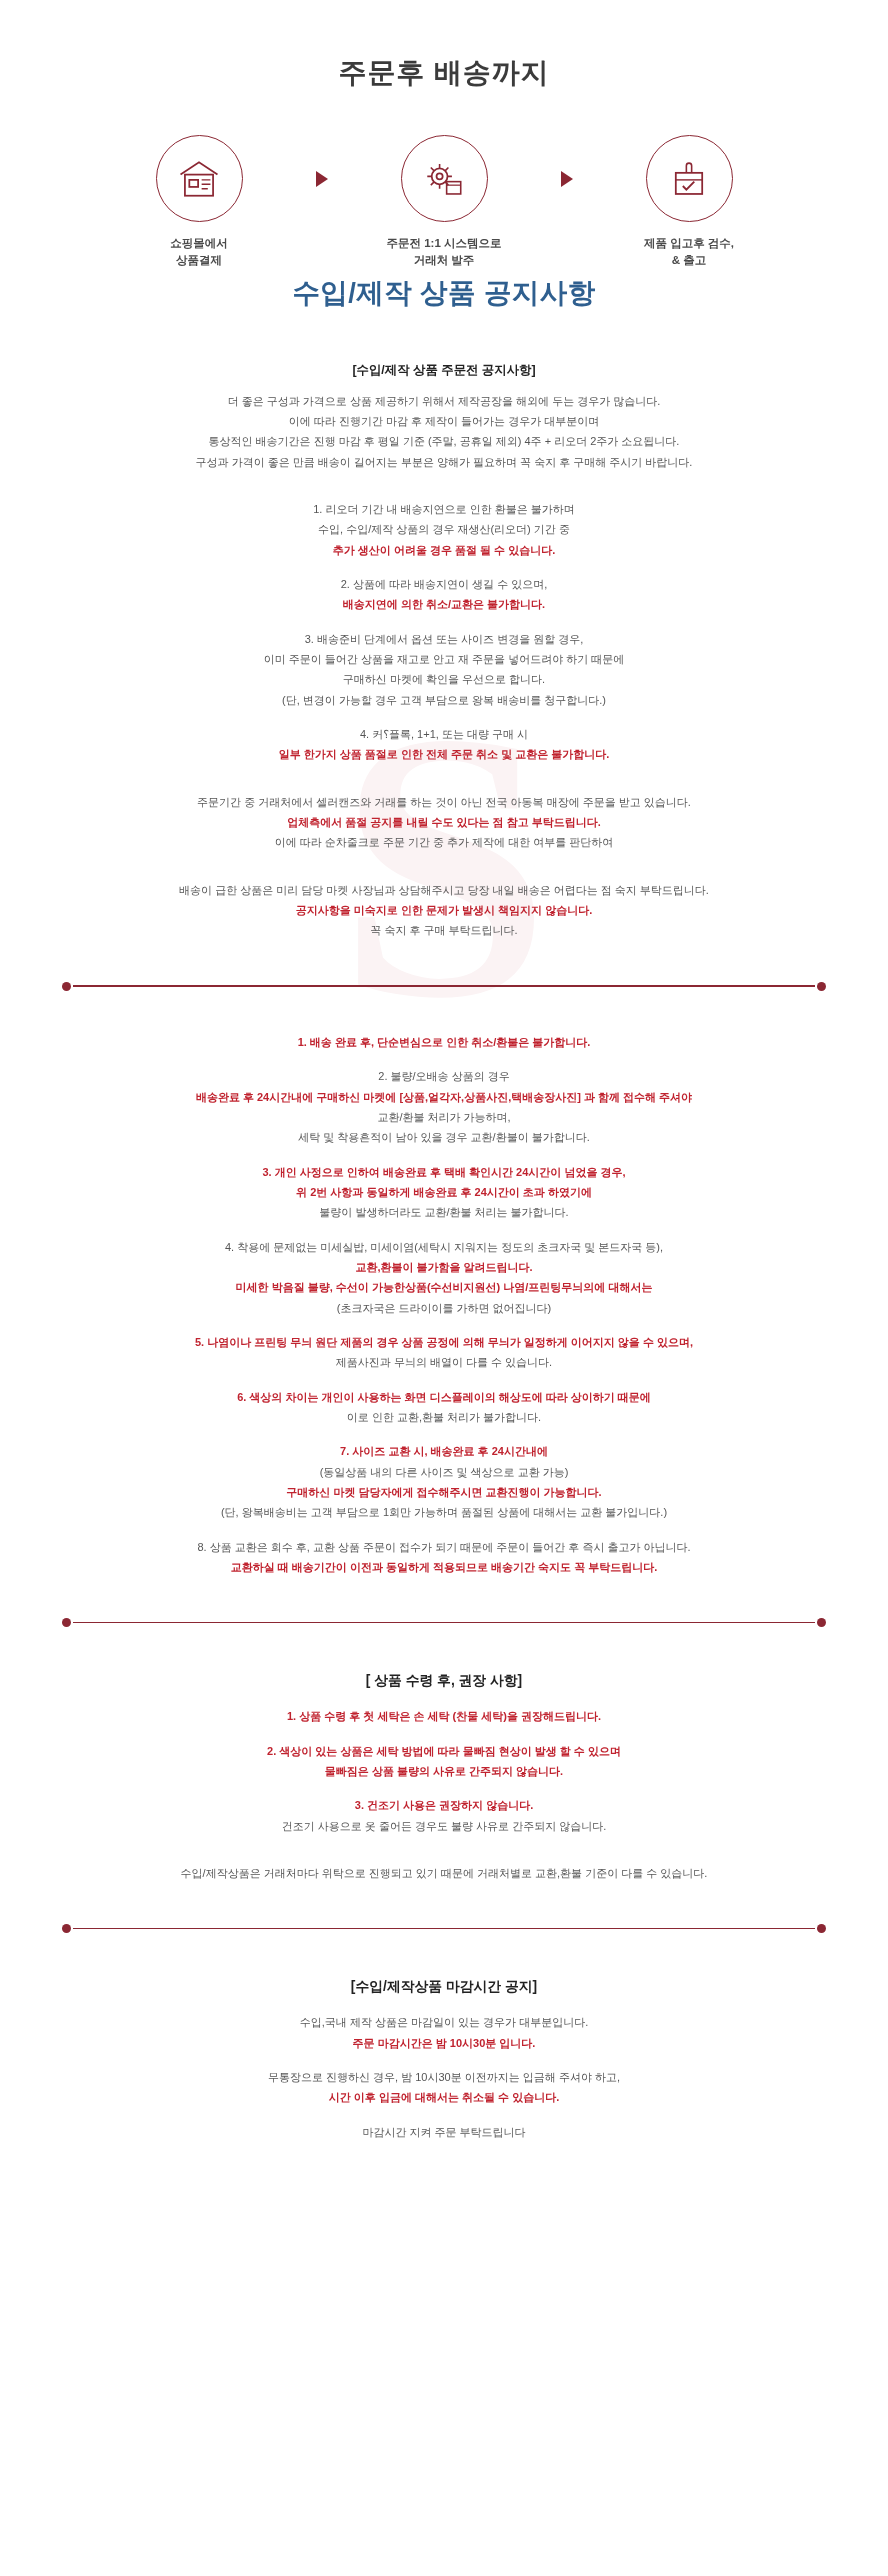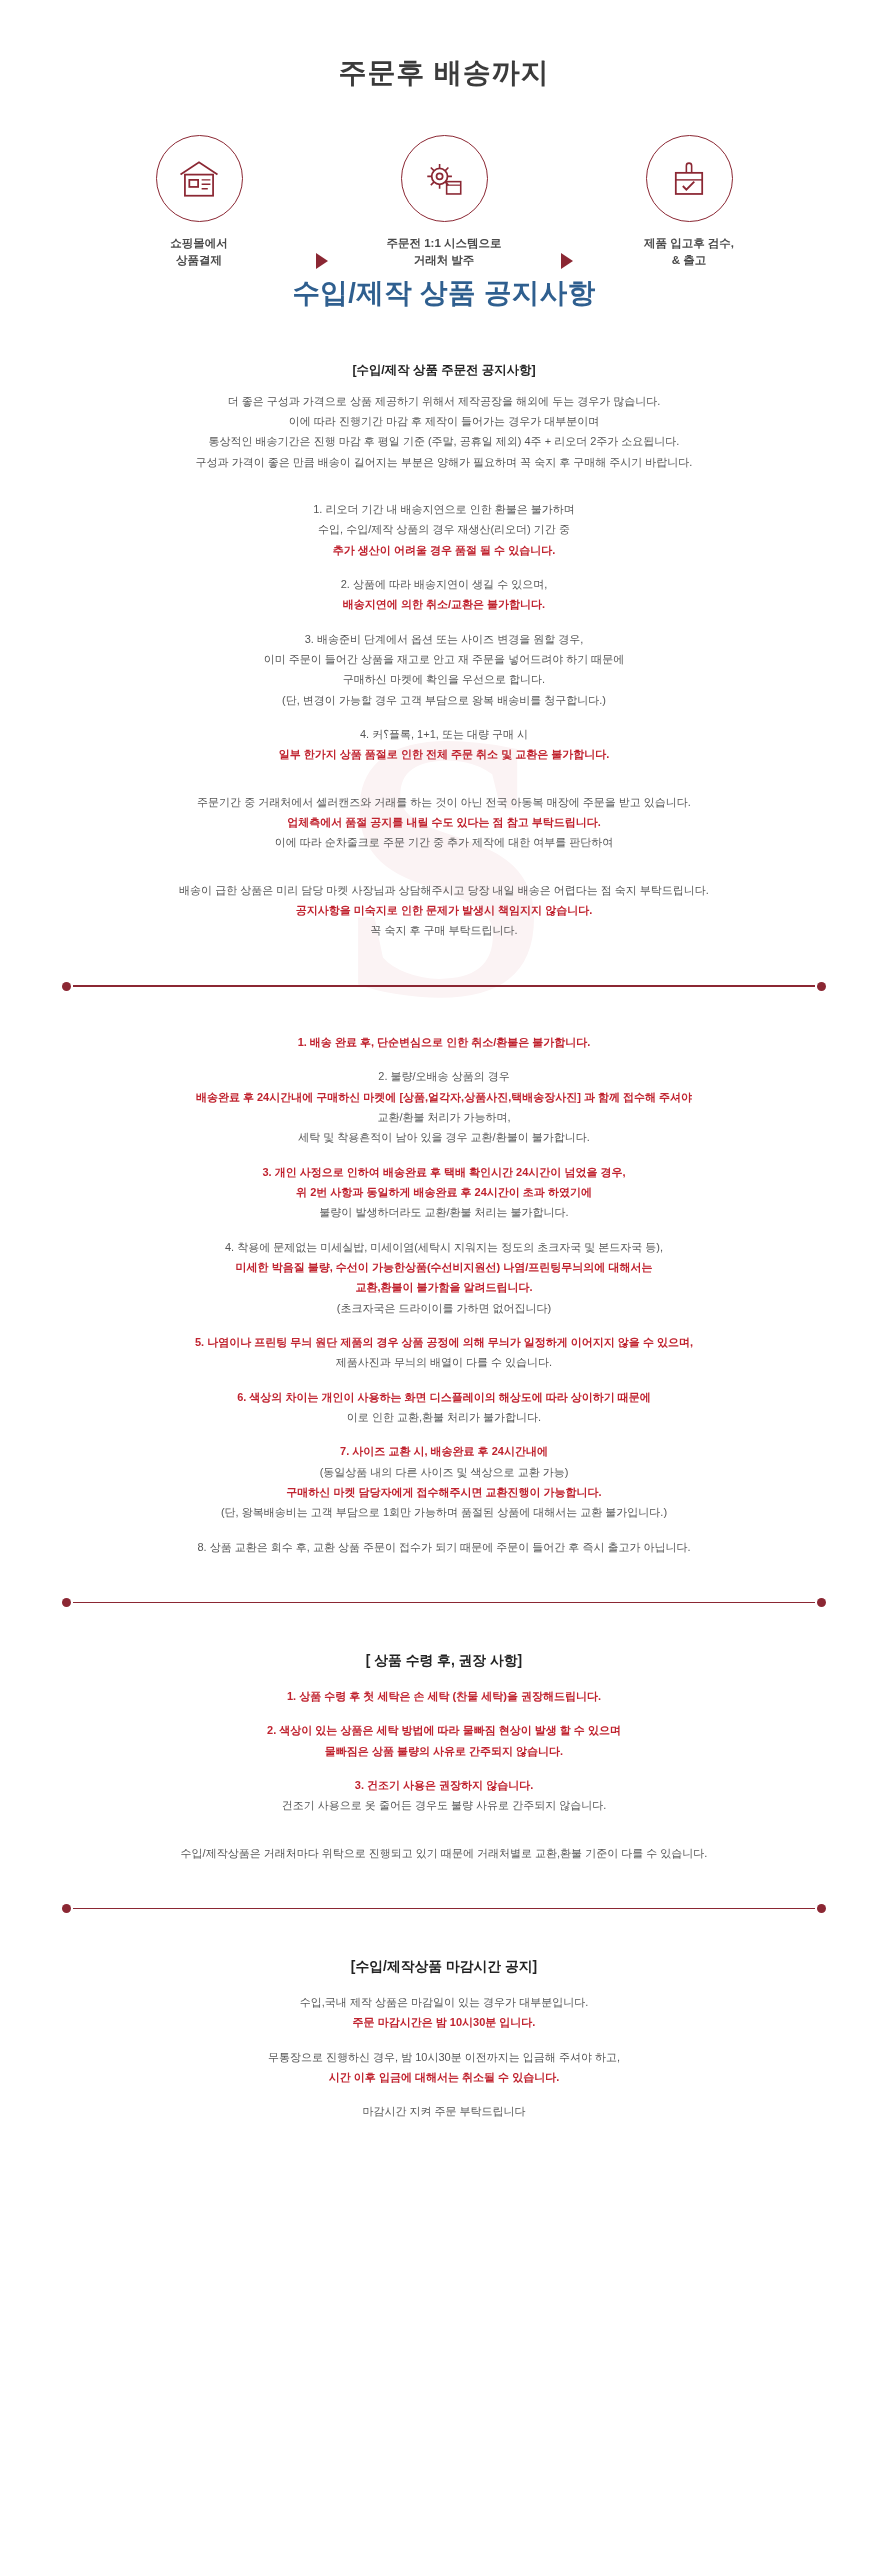--- a/index.html
+++ b/index.html
@@ -45,21 +45,21 @@
     bottom: 1.8px;
     background: #f6c7cc;
     z-index: -1;
     border-radius: 1.8px;
   }
 
   
   .process {
     display: flex;
     justify-content: center;
-    align-items: flex-end;
+    align-items: flex-start;
     gap: 32px;
     margin-top: 41px;
   }
   .process-step {
     width: 169px;
     text-align: center;
   }
   .circle {
     width: 85px;
     height: 85px;
@@ -333,22 +333,22 @@
       <div>
         <span class="line red">3. 개인 사정으로 인하여 배송완료 후 택배 확인시간 24시간이 넘었을 경우,</span>
         <span class="line red">위 2번 사항과 동일하게 배송완료 후 24시간이 초과 하였기에</span>
         <span class="line">불량이 발생하더라도 교환/환불 처리는 불가합니다.</span>
       </div>
 
       <div class="gap-sm"></div>
 
       <div>
         <span class="line">4. 착용에 문제없는 미세실밥, 미세이염(세탁시 지워지는 정도의 초크자국 및 본드자국 등),</span>
+        <span class="line red">교환,환불이 불가함을 알려드립니다.</span>
         <span class="line red">미세한 박음질 불량, 수선이 가능한상품(수선비지원선) 나염/프린팅무늬의에 대해서는</span>
-        <span class="line red">교환,환불이 불가함을 알려드립니다.</span>
         <span class="line">(초크자국은 드라이이를 가하면 없어집니다)</span>
       </div>
 
       <div class="gap-sm"></div>
 
       <div>
         <span class="line red">5. 나염이나 프린팅 무늬 원단 제품의 경우 상품 공정에 의해 무늬가 일정하게 이어지지 않을 수 있으며,</span>
         <span class="line">제품사진과 무늬의 배열이 다를 수 있습니다.</span>
       </div>
 
@@ -365,20 +365,21 @@
         <span class="line red">7. 사이즈 교환 시, 배송완료 후 24시간내에</span>
         <span class="line">(동일상품 내의 다른 사이즈 및 색상으로 교환 가능)</span>
         <span class="line red">구매하신 마켓 담당자에게 접수해주시면 교환진행이 가능합니다.</span>
         <span class="line">(단, 왕복배송비는 고객 부담으로 1회만 가능하며 품절된 상품에 대해서는 교환 불가입니다.)</span>
       </div>
 
       <div class="gap-sm"></div>
 
       <div>
         <span class="line">8. 상품 교환은 회수 후, 교환 상품 주문이 접수가 되기 때문에 주문이 들어간 후 즉시 출고가 아닙니다.</span>
+        <span class="line red">교환하실 때 배송기간이 이전과 동일하게 적용되므로 배송기간 숙지도 꼭 부탁드립니다.</span>
       </div>
     </div>
 
     <div class="divider">
       <div class="dot left"></div>
       <div class="bar"></div>
       <div class="dot right"></div>
     </div>
 
     <div class="block">

